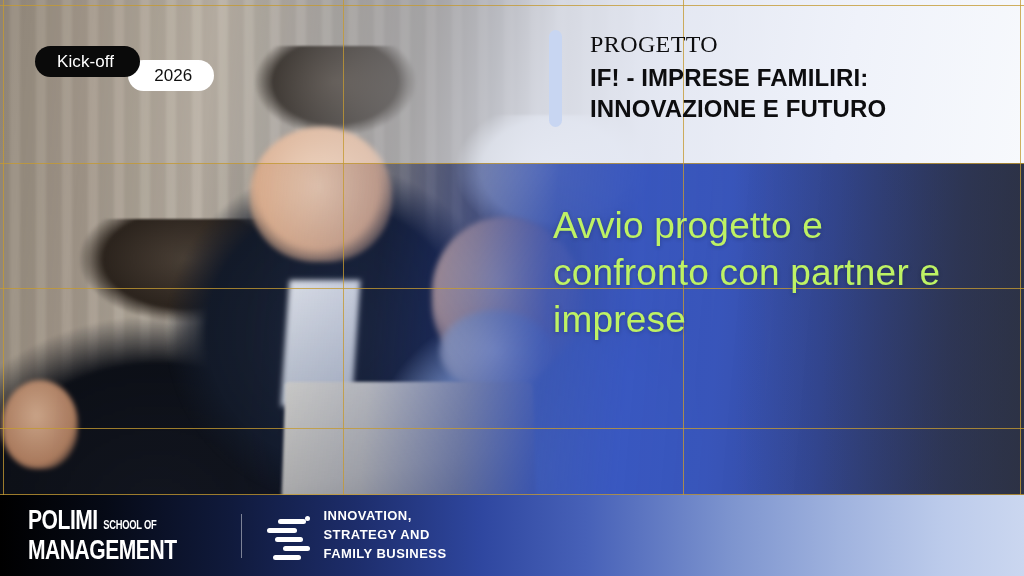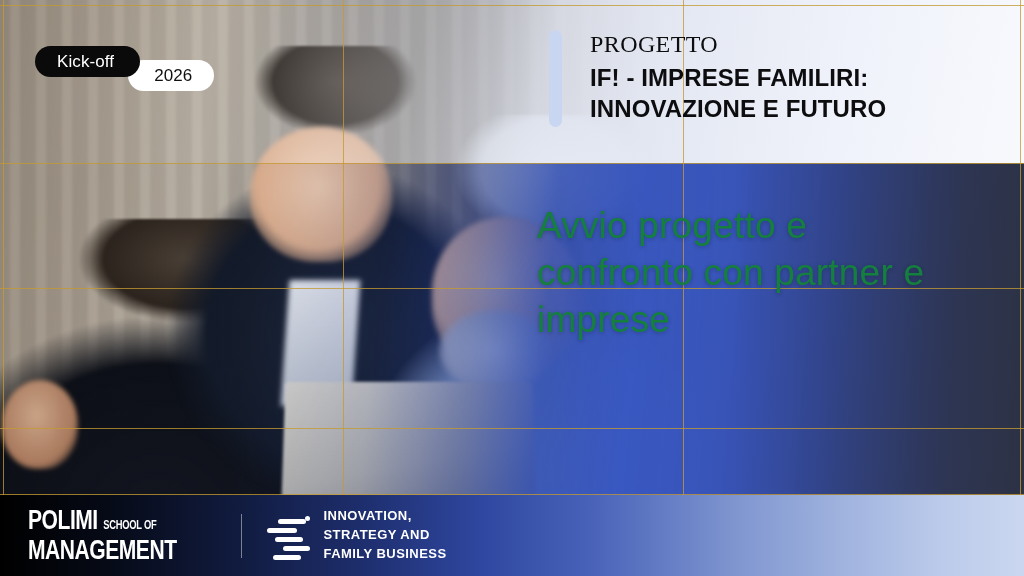--- a/index.html
+++ b/index.html
@@ -286,24 +286,24 @@
     font-weight: 700;
     letter-spacing: .1px;
     line-height: 1.28;
     margin: 0;
     white-space: pre-line;
   }
 
   
   .headline {
     position: absolute;
-    left: 537px;
+    left: 553px;
     top: 203px;
     width: 420px;
-    color: #15803d;
+    color: #bef264;
     font-size: 37px;
     font-weight: 300;
     line-height: 1.27;
     letter-spacing: .2px;
     text-shadow: 0 1px 4px rgba(10,18,48,0.30);
   }
 
   
   .footer {
     position: absolute;

